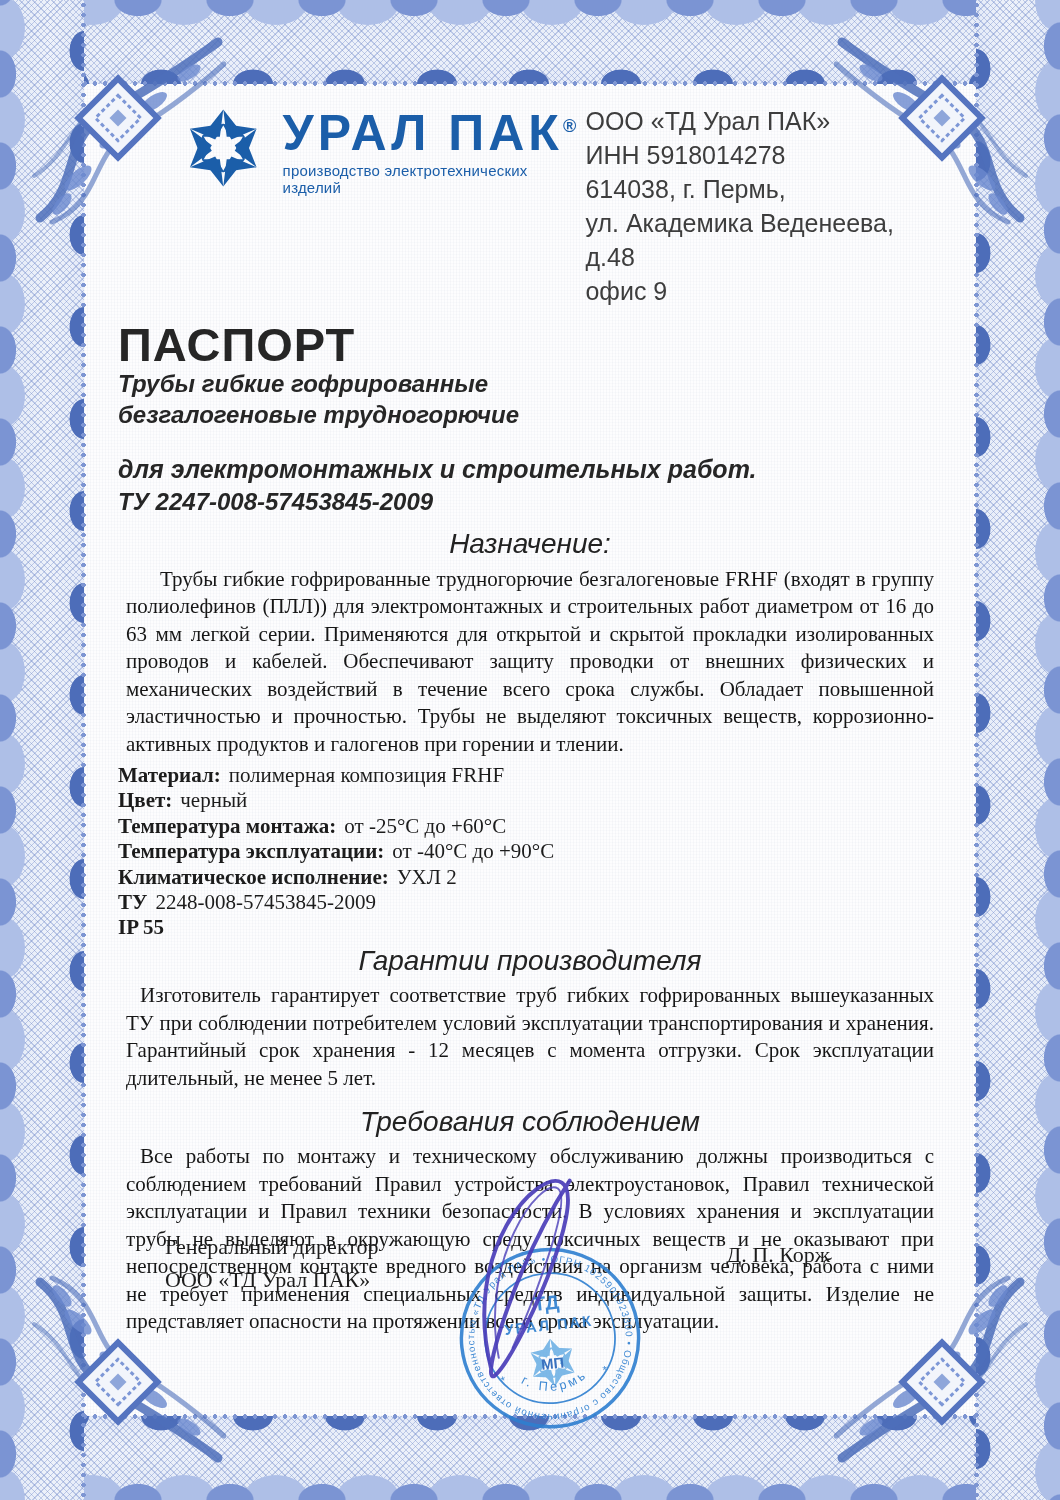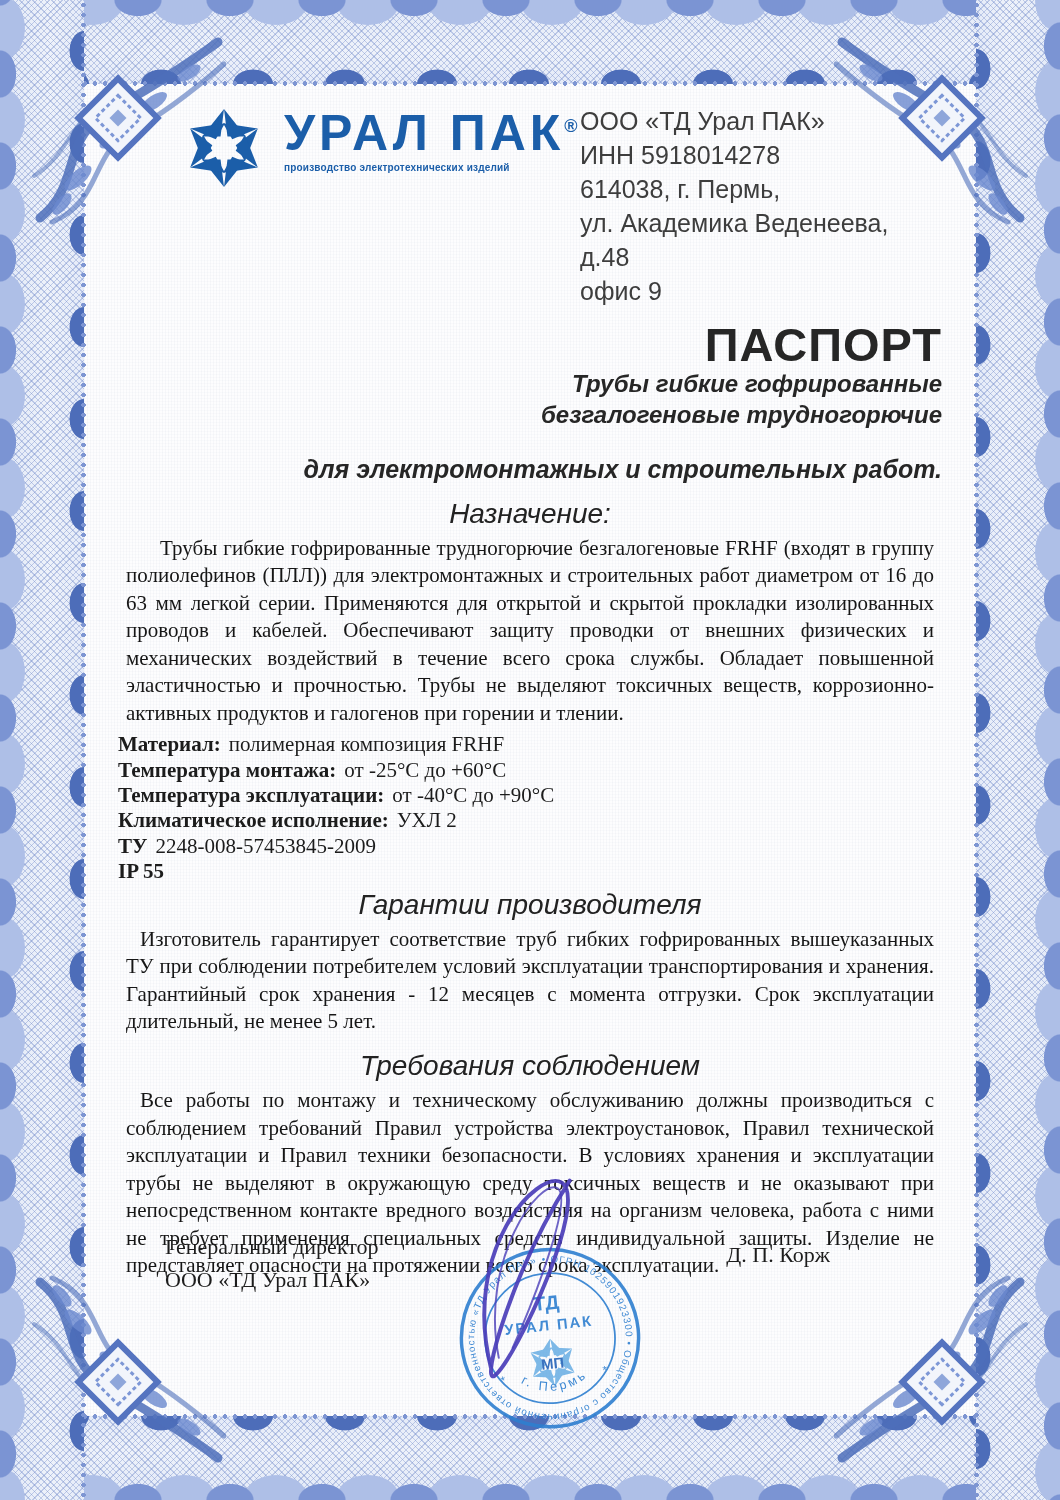--- a/index.html
+++ b/index.html
@@ -42,25 +42,25 @@
   .corner-bl{bottom:26px;left:26px;transform:scaleY(-1);}
   .corner-br{bottom:26px;right:26px;transform:scale(-1,-1);}
   
   .content{position:absolute;inset:84px;padding:6px 34px;z-index:3;color:#1c1c1c;}
   .header{display:flex;align-items:flex-start;padding:12px 0 0 60px;min-height:158px;}
   .logo-wrap{display:flex;gap:14px;align-items:flex-start;}
   .logo-text{padding-top:6px;}
   .logo-name{font-family:"Liberation Sans",sans-serif;font-weight:bold;font-size:50px;
     letter-spacing:4px;color:#1b5ea9;line-height:1;}
   .logo-name .reg{font-size:18px;vertical-align:super;letter-spacing:0;}
-  .logo-tag{font-family:"Liberation Sans",sans-serif;font-weight:bold;font-size:10px;
+  .logo-tag{font-family:"Liberation Sans",sans-serif;font-weight:normal;font-size:15px;
     letter-spacing:.2px;color:#1b5ea9;margin-top:4px;}
   .company{margin-left:auto;width:362px;font-family:"Liberation Sans",sans-serif;
     font-size:25px;line-height:1.36;color:#3d3d3d;padding-top:2px;}
-  .title-wrap{text-align:right;margin-top:12px;font-family:"Liberation Sans",sans-serif;color:#262626;}
+  .title-wrap{text-align:left;margin-top:12px;font-family:"Liberation Sans",sans-serif;color:#262626;}
   .title-main{font-size:47px;font-weight:bold;letter-spacing:1px;line-height:1.05;margin:0;}
   .title-sub{font-size:24px;font-weight:bold;font-style:italic;line-height:1.27;margin:0;}
   .title-sub3{font-size:25px;font-weight:bold;font-style:italic;line-height:1.25;margin:24px 0 0;}
   .title-tu{font-size:24px;font-weight:bold;font-style:italic;line-height:1.2;margin:2px 0 0;}
   .sec-h{font-family:"Liberation Sans",sans-serif;font-weight:normal;font-style:italic;
     text-align:center;font-size:28px;line-height:1.15;color:#222;margin:0;}
   .h-purpose{margin-top:12px;}
   .h-specs{margin-top:8px;}
   .h-warranty{margin-top:4px;}
   .h-safety{margin-top:14px;}
@@ -196,27 +196,29 @@
         <div>ул. Академика Веденеева, д.48</div>
         <div>офис 9</div>
       </div>
     </div>
 
     <div class="title-wrap">
       <h1 class="title-main">ПАСПОРТ</h1>
       <p class="title-sub">Трубы гибкие гофрированные</p>
       <p class="title-sub">безгалогеновые трудногорючие</p>
       <p class="title-sub3">для электромонтажных и строительных работ.</p>
+      <p class="title-tu">ТУ 2247-008-57453845-2009</p>
     </div>
 
     <h2 class="sec-h h-purpose">Назначение:</h2>
     <p class="body-p indent-lg">Трубы гибкие гофрированные трудногорючие безгалогеновые FRHF (входят в группу полиолефинов (ПЛЛ)) для электромонтажных и строительных работ диаметром от 16 до 63 мм легкой серии. Применяются для открытой и скрытой прокладки изолированных проводов и кабелей. Обеспечивают защиту проводки от внешних физических и механических воздействий в течение всего срока службы. Обладает повышенной эластичностью и прочностью. Трубы не выделяют токсичных веществ, коррозионно-активных продуктов и галогенов при горении и тлении.</p>
 
     <div class="specs-list">
       <p class="spec-row"><span class="spec-label">Материал:</span><span class="spec-value">полимерная композиция FRHF</span></p>
+      <p class="spec-row"><span class="spec-label">Цвет:</span><span class="spec-value">черный</span></p>
       <p class="spec-row"><span class="spec-label">Температура монтажа:</span><span class="spec-value">от -25°С до +60°С</span></p>
       <p class="spec-row"><span class="spec-label">Температура эксплуатации:</span><span class="spec-value">от -40°С до +90°С</span></p>
       <p class="spec-row"><span class="spec-label">Климатическое исполнение:</span><span class="spec-value">УХЛ 2</span></p>
       <p class="spec-row"><span class="spec-label">ТУ</span><span class="spec-value">2248-008-57453845-2009</span></p>
       <p class="spec-row"><span class="spec-label">IP 55</span><span class="spec-value"></span></p>
     </div>
 
     <h2 class="sec-h h-warranty">Гарантии производителя</h2>
     <p class="body-p indent-sm">Изготовитель гарантирует соответствие труб гибких гофрированных вышеуказанных ТУ при соблюдении потребителем условий эксплуатации транспортирования и хранения. Гарантийный срок хранения - 12 месяцев с момента отгрузки. Срок эксплуатации длительный, не менее 5 лет.</p>
 

